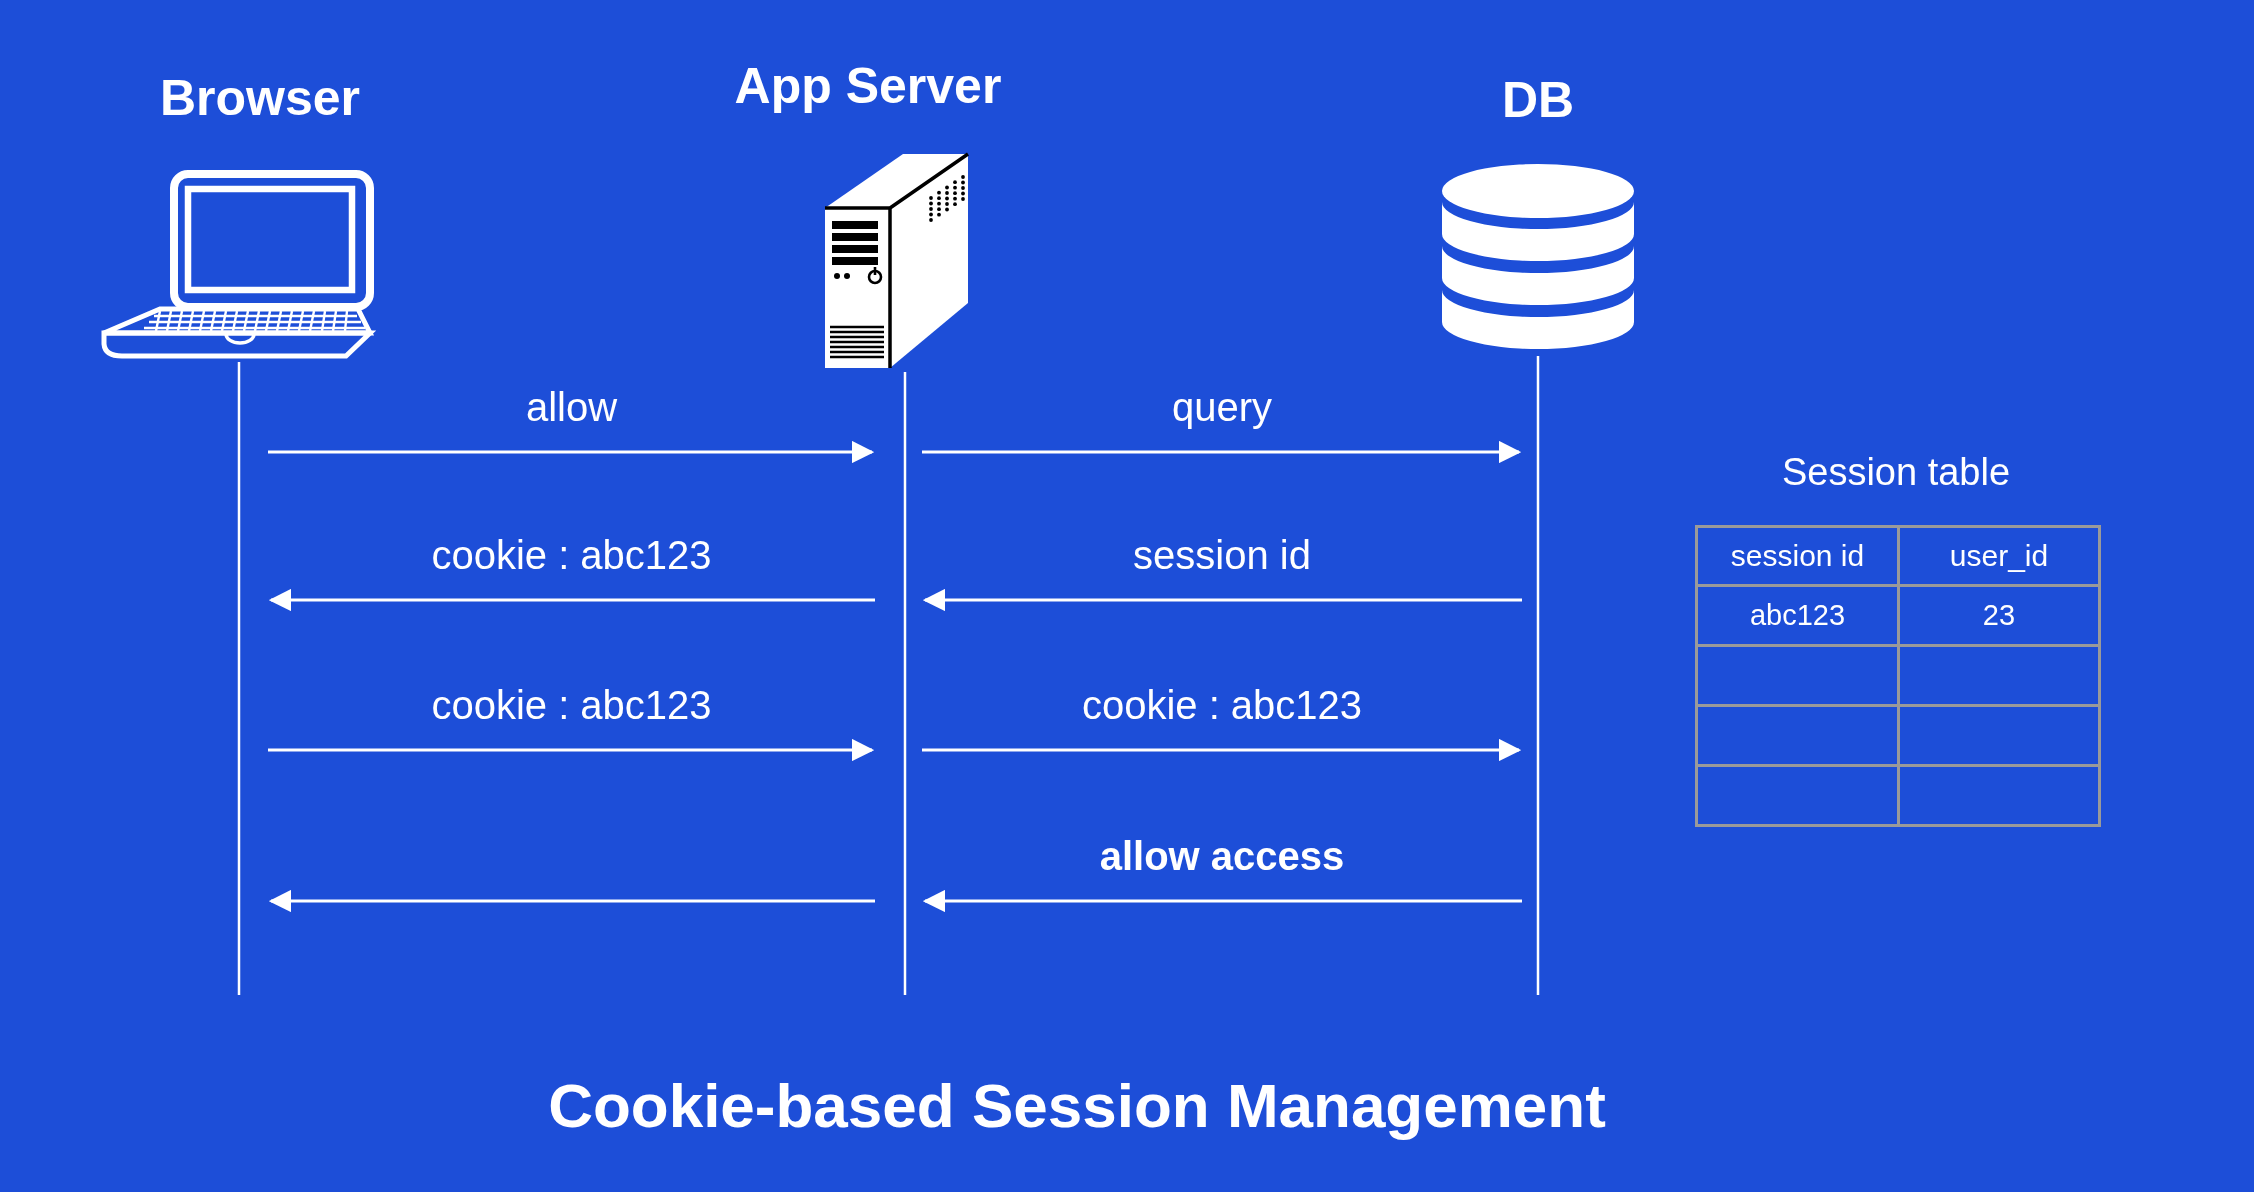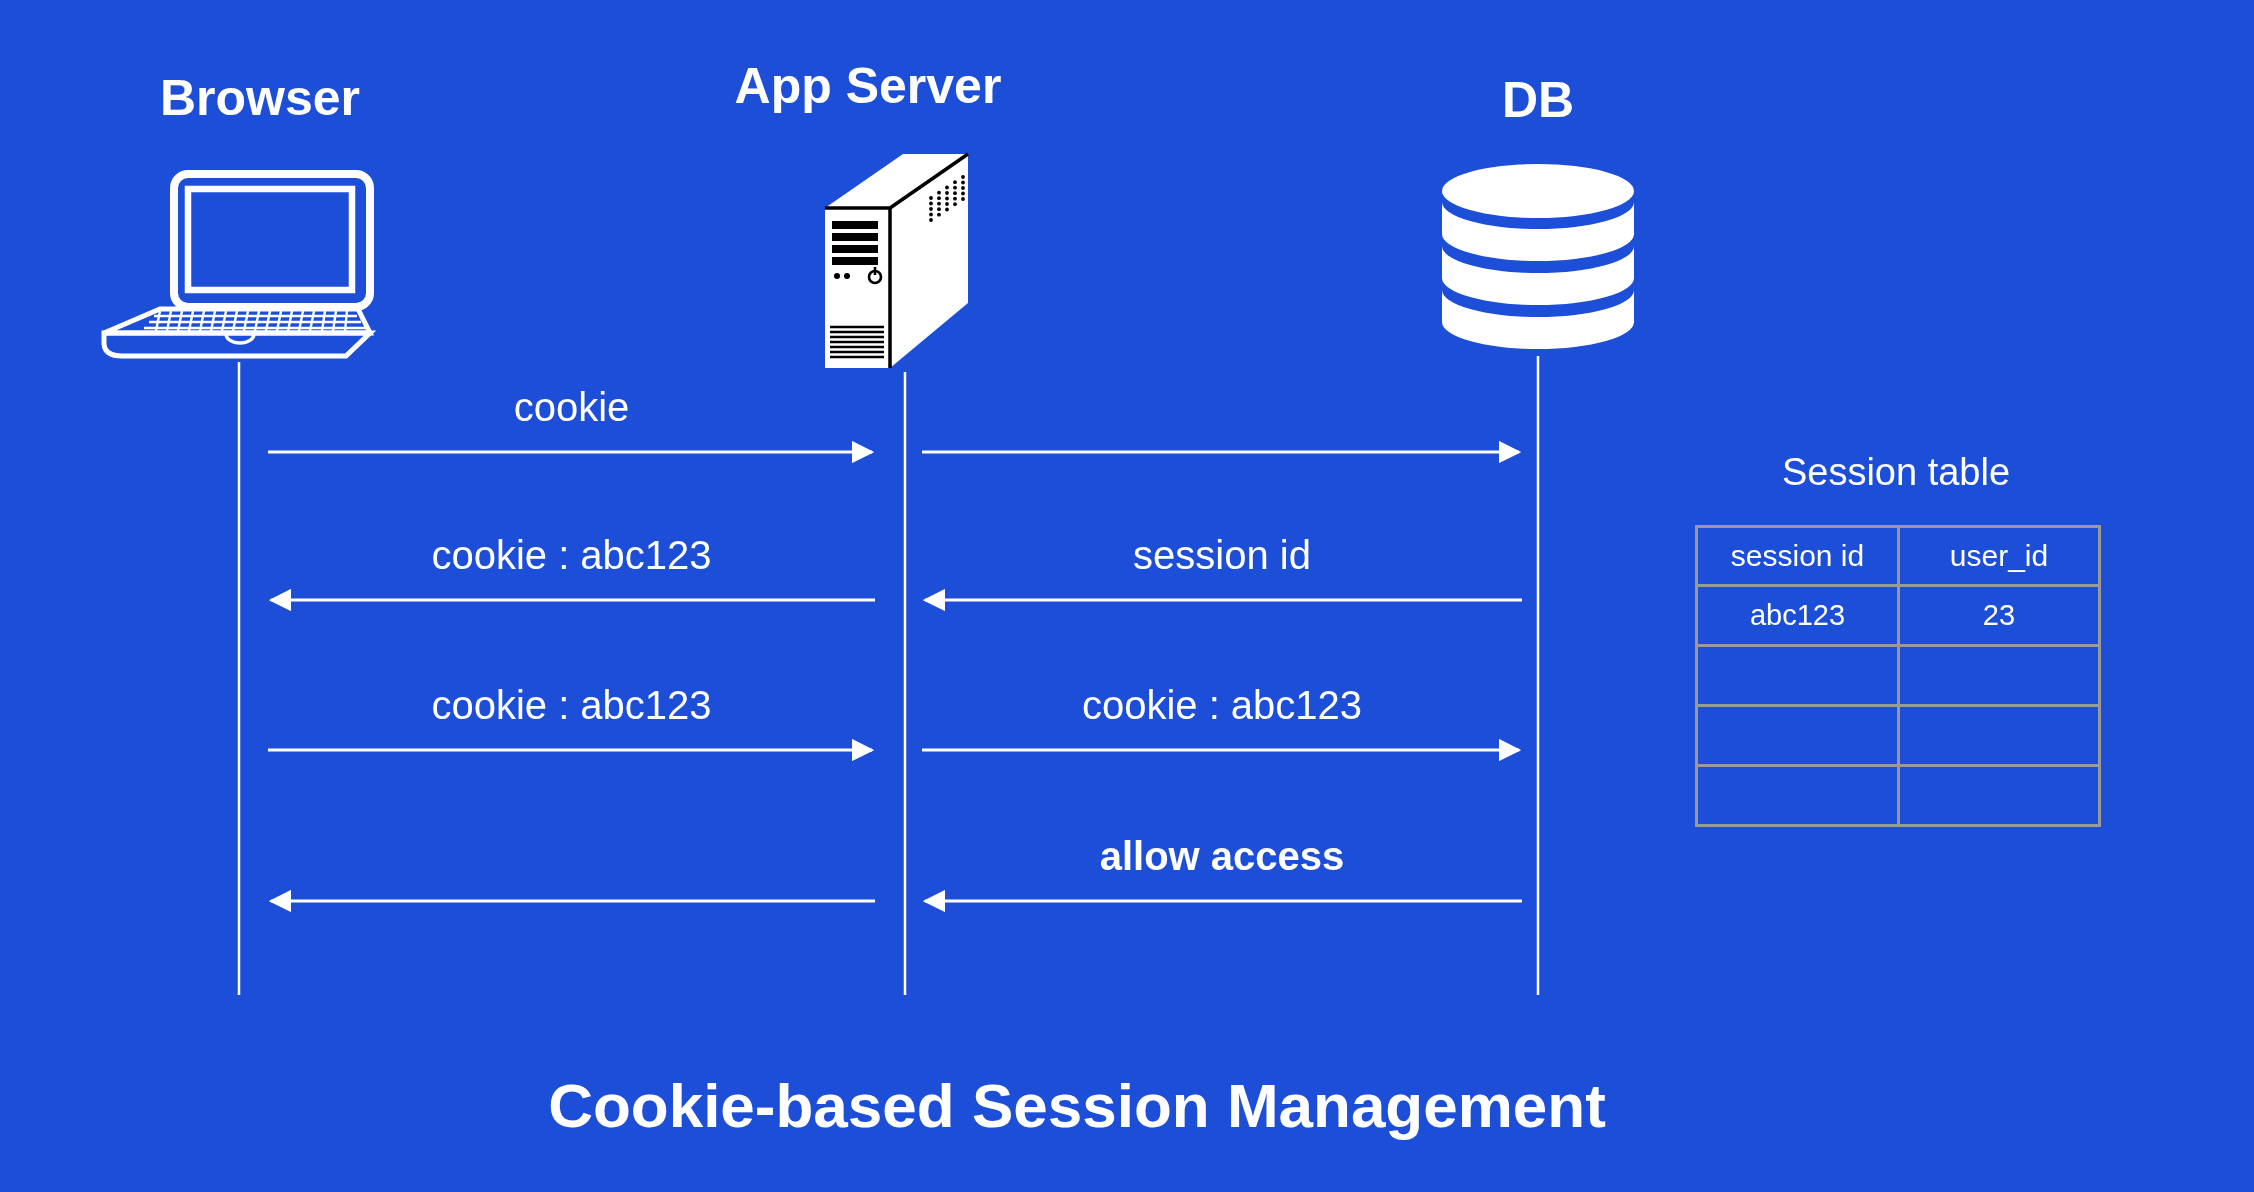--- a/index.html
+++ b/index.html
@@ -133,21 +133,22 @@
 
   <svg class="layer" style="left:1440px;top:162px;" width="196" height="196" viewBox="0 0 196 196">
     <g fill="#ffffff">
       <ellipse cx="98" cy="29" rx="96" ry="27"></ellipse>
       <path d="M2,40 A96,27 0 0 0 194,40 L194,72 A96,27 0 0 1 2,72 Z"></path>
       <path d="M2,84 A96,27 0 0 0 194,84 L194,116 A96,27 0 0 1 2,116 Z"></path>
       <path d="M2,128 A96,27 0 0 0 194,128 L194,160 A96,27 0 0 1 2,160 Z"></path>
     </g>
   </svg>
 
-  <div class="msg-label" style="left:268px;top:384px;width:607px;">cookie</div>
+  <div class="msg-label" style="left:268px;top:384px;width:607px;">allow</div>
+  <div class="msg-label" style="left:922px;top:384px;width:600px;">query</div>
   <div class="msg-label" style="left:268px;top:532px;width:607px;">cookie : abc123</div>
   <div class="msg-label" style="left:922px;top:532px;width:600px;">session id</div>
   <div class="msg-label" style="left:268px;top:682px;width:607px;">cookie : abc123</div>
   <div class="msg-label" style="left:922px;top:682px;width:600px;">cookie : abc123</div>
   <div class="msg-label" style="left:268px;top:833px;width:607px;"></div>
   <div class="msg-label" style="left:922px;top:833px;width:600px;font-weight:bold;">allow access</div>
 
   <div class="tbl-title" style="left:1696px;top:448px;width:400px;">Session table</div>
   <table class="session">
     <colgroup>

